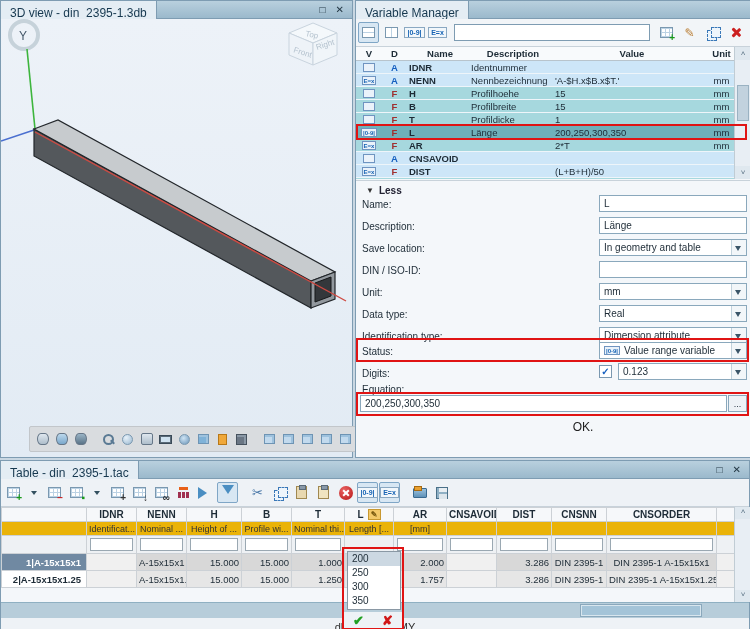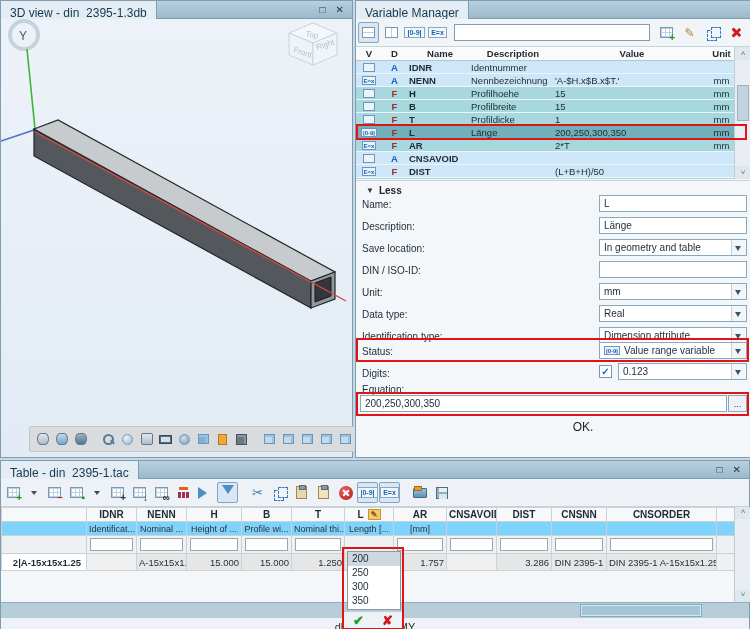--- a/index.html
+++ b/index.html
@@ -94,21 +94,21 @@
   #eq-btn{position:absolute;left:372px;width:19px;height:17px;border:1px solid #8aa8bc;background:#eef2f6;font-size:9px;display:flex;align-items:center;justify-content:center}
   #ok-label{position:absolute;left:0;top:419px;width:100%;text-align:center;font-size:12px;color:#222}
   #commit-btn{position:absolute;right:3px;top:436px;width:50px;height:19px;background:linear-gradient(#8fb2cc,#6f9ab8);border:1px solid #5a86a6;border-radius:2px;color:#fff;font-size:10px;display:flex;align-items:center;justify-content:center}
 
   
   #panel-table{left:0;top:460px;width:750px;height:169px}
   #bt-toolbar{position:absolute;left:0;top:18px;width:100%;height:28px;background:#eef2f6;border-bottom:1px solid #c8d2da;display:flex;align-items:center;gap:1px;padding:0 2px}
   #bt-grid{position:absolute;left:0;top:46px;border-collapse:collapse;table-layout:fixed;width:733px;font-size:9.5px}
   #bt-grid td{border:1px solid #ccd1d6;height:14px;overflow:hidden;white-space:nowrap;padding:0 2px}
   #bt-grid tr.namerow td{font-weight:bold;text-align:center;background:#f6f8fa;font-size:10px}
-  #bt-grid tr.descrow td{text-align:center;color:#333;font-size:9px;background:#7dd3fc}
+  #bt-grid tr.descrow td{text-align:center;color:#333;font-size:9px;background:#eab308}
   #bt-grid tr.subrow td{height:15px;background:#fbfcfd;font-size:9px}
   #bt-grid tr.filterrow td{height:18px;background:#eef1f4}
   .fbox{height:13px;background:#fff;border:1px solid #9aa8b2;margin:0 1px}
   #bt-grid tr.datarow td{height:17px;text-align:right;background:#f0f0f0}
   #bt-grid tr.datarow td.ctr{text-align:center}
   #bt-grid td.rowhdr{text-align:right;font-weight:bold;padding-right:5px;background:#fbfcfd}
   #bt-grid tr.r1 td.filled{background:#d8d8d8}
   #bt-grid tr.r2 td.filled{background:#e6e6e6}
   #bt-grid tr.r1 td.rowhdr{background:#7089a2;color:#fff}
   #bt-grid tr.r2 td.rowhdr{background:#fff;color:#1d2b36}
@@ -644,20 +644,35 @@
               <div class="fbox"></div>
             </td>
         <td>
               <div class="fbox"></div>
             </td>
         <td>
               <div class="fbox"></div>
             </td>
         <td></td>
       </tr>
+      <tr class="datarow r1">
+        <td class="rowhdr">1|A-15x15x1</td>
+        <td></td>
+        <td class="filled ctr">A-15x15x1</td>
+        <td class="filled">15.000</td>
+        <td class="filled">15.000</td>
+        <td class="filled">1.000</td>
+        <td class="filled"></td>
+        <td class="filled">2.000</td>
+        <td></td>
+        <td class="filled">3.286</td>
+        <td class="filled ctr">DIN 2395-1</td>
+        <td class="filled ctr">DIN 2395-1 A-15x15x1</td>
+        <td></td>
+      </tr>
       <tr class="datarow r2">
         <td class="rowhdr">2|A-15x15x1.25</td>
         <td></td>
         <td class="filled ctr">A-15x15x1.25</td>
         <td class="filled">15.000</td>
         <td class="filled">15.000</td>
         <td class="filled">1.250</td>
         <td class="filled"></td>
         <td class="filled">1.757</td>
         <td></td>

